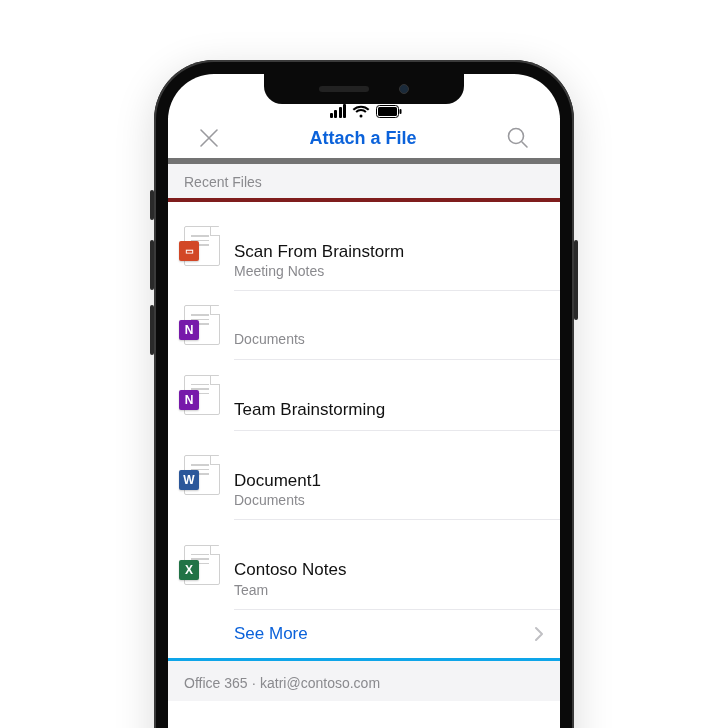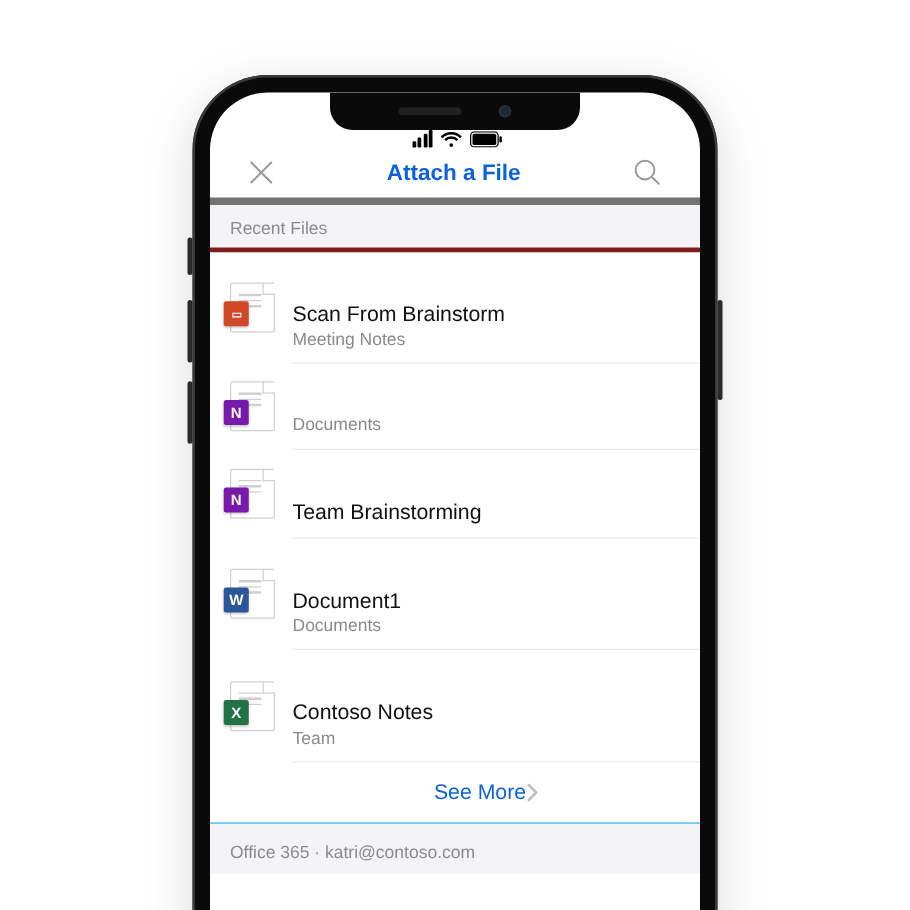--- a/index.html
+++ b/index.html
@@ -113,24 +113,24 @@
     box-shadow:0 1px 2px rgba(0,0,0,0.2);
   }
   .badge.pp { background:#d24726; font-size:9px; letter-spacing:-1px;}
   .badge.n  { background:#7719aa; }
   .badge.w  { background:#2b579a; }
   .badge.x  { background:#217346; }
   .file-text { flex:1; min-width:0;margin-top:29px; }
   .file-title { font-size:17px; color:#111; line-height:1.25; }
   .file-sub   { font-size:14px; color:#8a8a8e; line-height:1.3; }
   .see-more-row {
-    display:flex; align-items:center; justify-content:center;
+    display:flex; align-items:center; justify-content:space-between;
     padding: 14px 16px 14px 66px;
     background:#fff;
-    border-bottom:1px solid #0ea5e9;
+    border-bottom:3px solid #0ea5e9;
   }
   .see-more-row .txt { color:#0b62da; font-size:17px; }
   .account-header {
     background:#f4f4f6;
     padding: 14px 16px 10px;
     color:#8a8a8e;
     font-size:14px;
   }
   svg { display:block; }
 </style>

